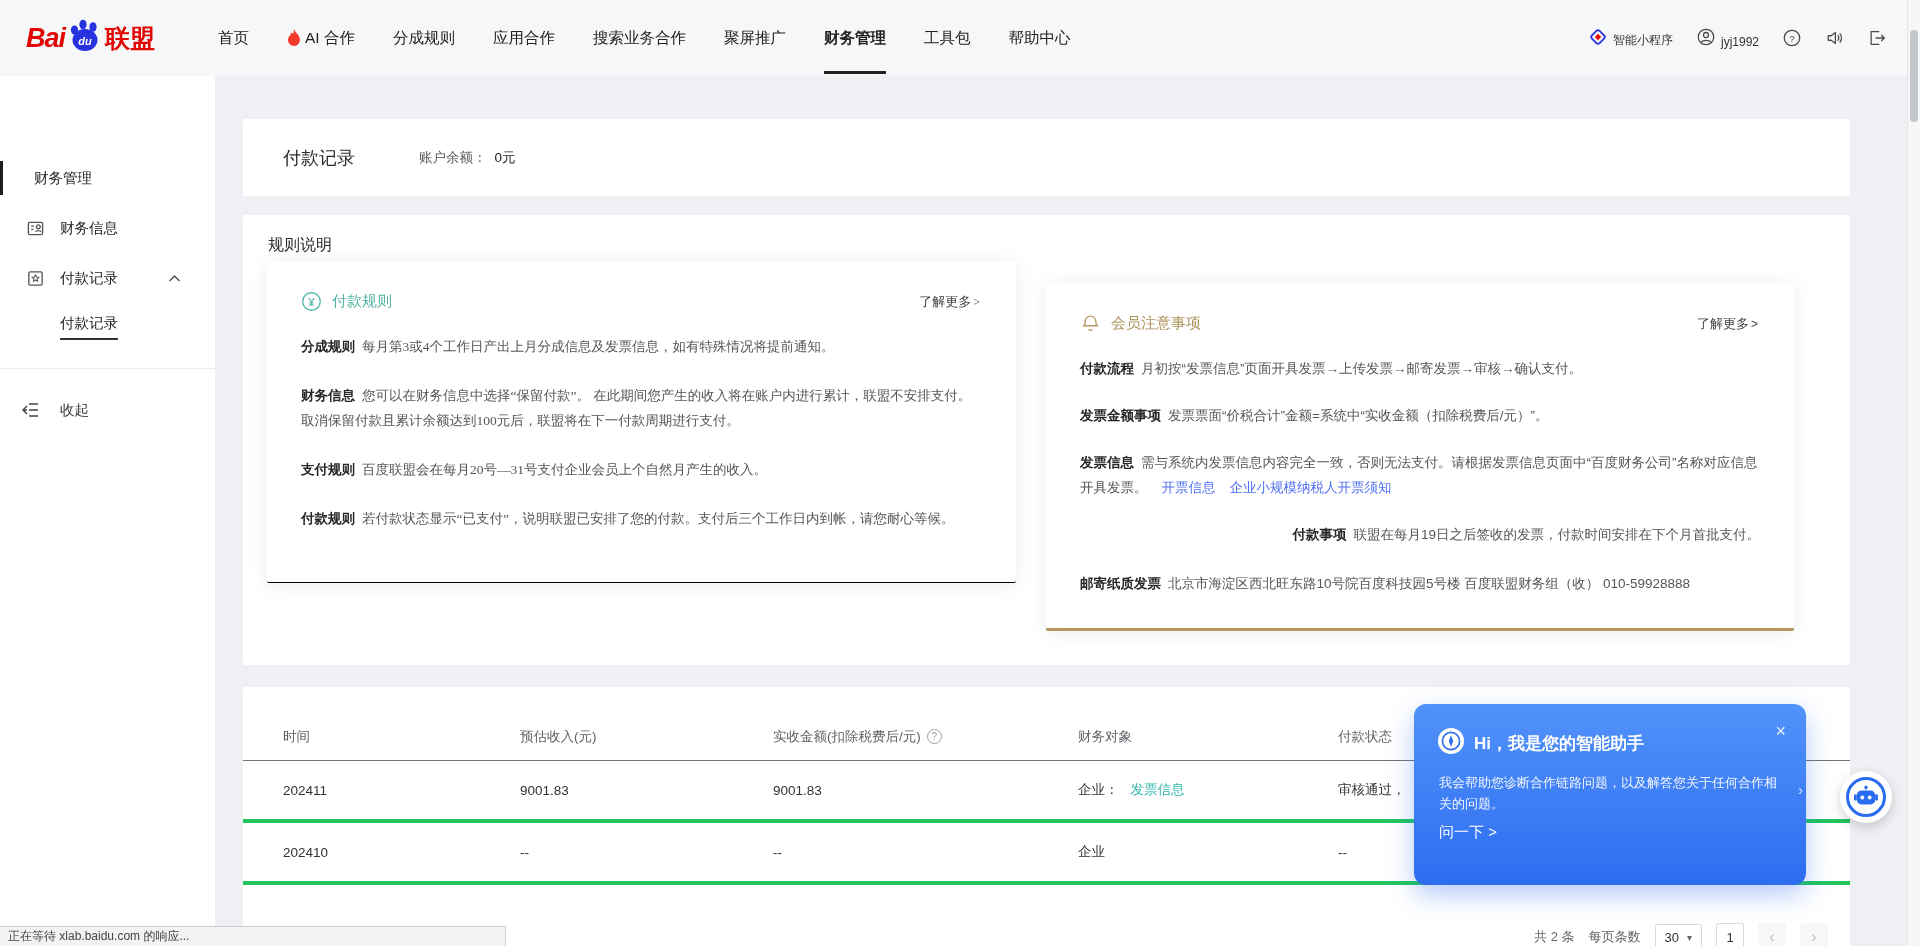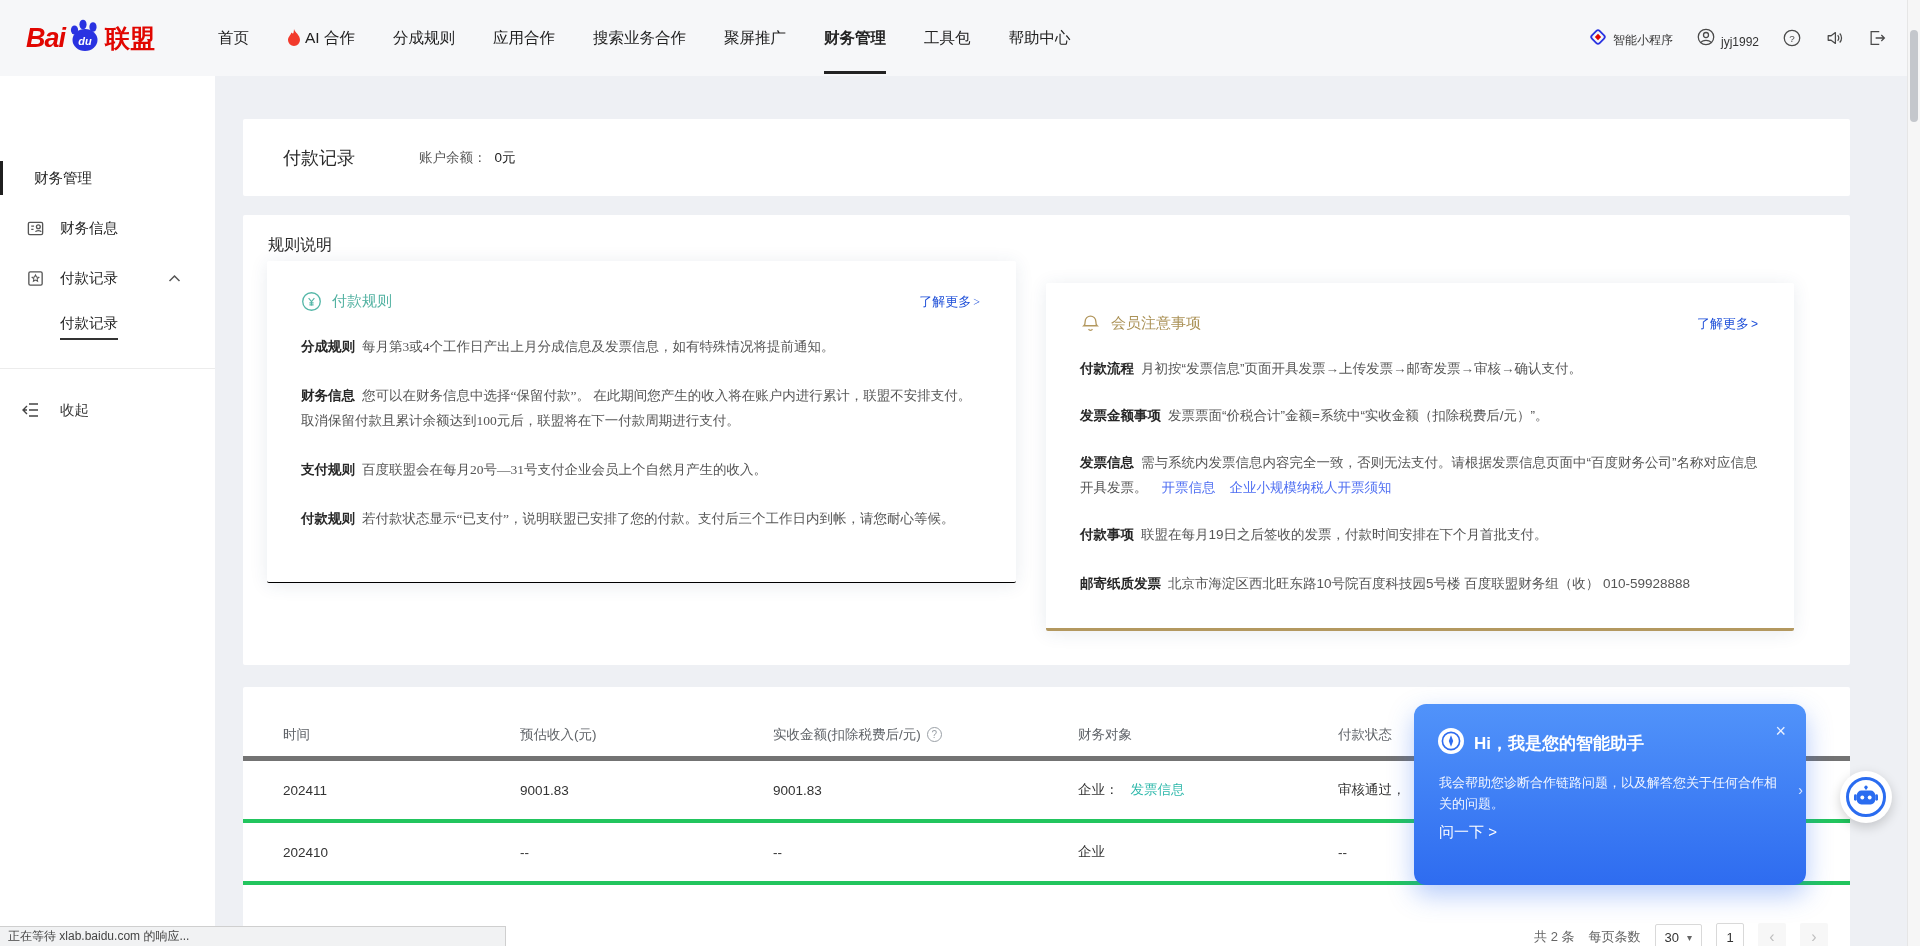--- a/index.html
+++ b/index.html
@@ -46,30 +46,30 @@
   .rules-card{left:243px;top:215px;width:1607px;height:450px;}
   .rules-title{position:absolute;left:25px;top:20px;font-size:16px;color:#2b2b2b;}
   .rule-box{position:absolute;background:#fff;box-shadow:0 2px 18px rgba(40,70,110,.10);border-radius:2px;}
   .rule-box.left{left:24px;top:46px;width:749px;height:322px;border-bottom:1px solid #000000;font-family:Liberation Serif, serif;}
   .rule-box.right{left:803px;top:68px;width:748px;height:348px;border-bottom:3px solid #b3985f;}
   .rule-head{display:flex;align-items:center;padding:30px 36px 0 34px;}
   .rule-head .r-ico{display:flex;margin-right:10px;}
   .rule-name{font-size:15px;}
   .rule-box.left .rule-name{color:#53b2a2;}
   .rule-box.right .rule-name{color:#ab9257;}
-  .more{margin-left:auto;font-size:13px;color:#1d4ed8;cursor:pointer;white-space:nowrap;text-align:right;}
+  .more{margin-left:auto;font-size:13px;color:#404040;cursor:pointer;white-space:nowrap;text-align:right;}
   .more .gt{font-size:12px;margin-left:2px;}
   .rule-body{padding:22px 34px 0 34px;}
   .rule-p{font-size:13.5px;color:#555;line-height:25px;margin-bottom:24px;}
   .rule-p b{color:#262626;font-weight:bold;margin-right:7px;}
   .rule-p .lnk{color:#4e6ef2;cursor:pointer;margin-left:14px;}
   
   .table-card{left:243px;top:687px;width:1607px;height:300px;padding-top:26px;}
   .t-row{display:grid;grid-template-columns:237px 253px 305px 260px 1fr;padding-left:40px;align-items:center;font-size:13.5px;}
-  .t-head{height:48px;color:#5f6368;border-bottom:5px solid #737373;}
+  .t-head{height:48px;color:#5f6368;border-bottom:1px solid #737373;}
   .t-data{height:62px;color:#333;border-bottom:4px solid #22c55e;}
   .t-cell{display:flex;align-items:center;gap:6px;}
   .info-ico{width:15px;height:15px;border:1px solid #9aa0a6;border-radius:50%;font-size:10px;color:#9aa0a6;display:flex;align-items:center;justify-content:center;cursor:pointer;}
   .teal-link{color:#2fb8ab;cursor:pointer;margin-left:6px;}
   .pager{position:absolute;top:236px;right:22px;display:flex;align-items:center;gap:14px;font-size:13px;color:#666;}
   .pp-select{display:flex;align-items:center;gap:8px;border:1px solid #d9d9d9;border-radius:2px;background:#fff;padding:5px 9px;color:#333;cursor:pointer;}
   .pp-select .caret{font-size:10px;color:#666;}
   .page-num{width:28px;height:28px;border:1px solid #d9d9d9;border-radius:2px;background:#fff;display:flex;align-items:center;justify-content:center;color:#333;cursor:pointer;}
   .pg-arrow{width:28px;height:28px;display:flex;align-items:center;justify-content:center;color:#bfbfbf;font-size:16px;background:#f7f7f7;border-radius:2px;cursor:pointer;}
   
@@ -258,21 +258,21 @@
             <path d="M9 16.8a2.1 2.1 0 0 0 4 0" stroke-width="1.2"></path>
           </svg>
         </span>
       <span class="rule-name">会员注意事项</span>
       <span class="more"><span>了解更多</span><span class="gt">&gt;</span></span>
     </div>
     <div class="rule-body">
       <div class="rule-p" style="margin-bottom:22px;"><b>付款流程</b><span>月初按“发票信息”页面开具发票→上传发票→邮寄发票→审核→确认支付。</span></div>
       <div class="rule-p" style="margin-bottom:22px;"><b>发票金额事项</b><span>发票票面“价税合计”金额=系统中“实收金额（扣除税费后/元）”。</span></div>
       <div class="rule-p" style="margin-bottom:22px;"><b>发票信息</b><span>需与系统内发票信息内容完全一致，否则无法支付。请根据发票信息页面中“百度财务公司”名称对应信息开具发票。</span><span class="lnk">开票信息</span><span class="lnk">企业小规模纳税人开票须知</span></div>
-      <div class="rule-p" style=""><b>付款事项</b><span>联盟在每月19日之后签收的发票，付款时间安排在下个月首批支付。</span></div>
+      <div class="rule-p" style="text-align:right;"><b>付款事项</b><span>联盟在每月19日之后签收的发票，付款时间安排在下个月首批支付。</span></div>
       <div class="rule-p"><b>邮寄纸质发票</b><span>北京市海淀区西北旺东路10号院百度科技园5号楼 百度联盟财务组（收） 010-59928888</span></div>
     </div>
   </div>
 </div>
 
 <div class="card table-card">
   <div class="t-row t-head">
     <div class="t-cell">时间</div>
     <div class="t-cell">预估收入(元)</div>
     <div class="t-cell">

